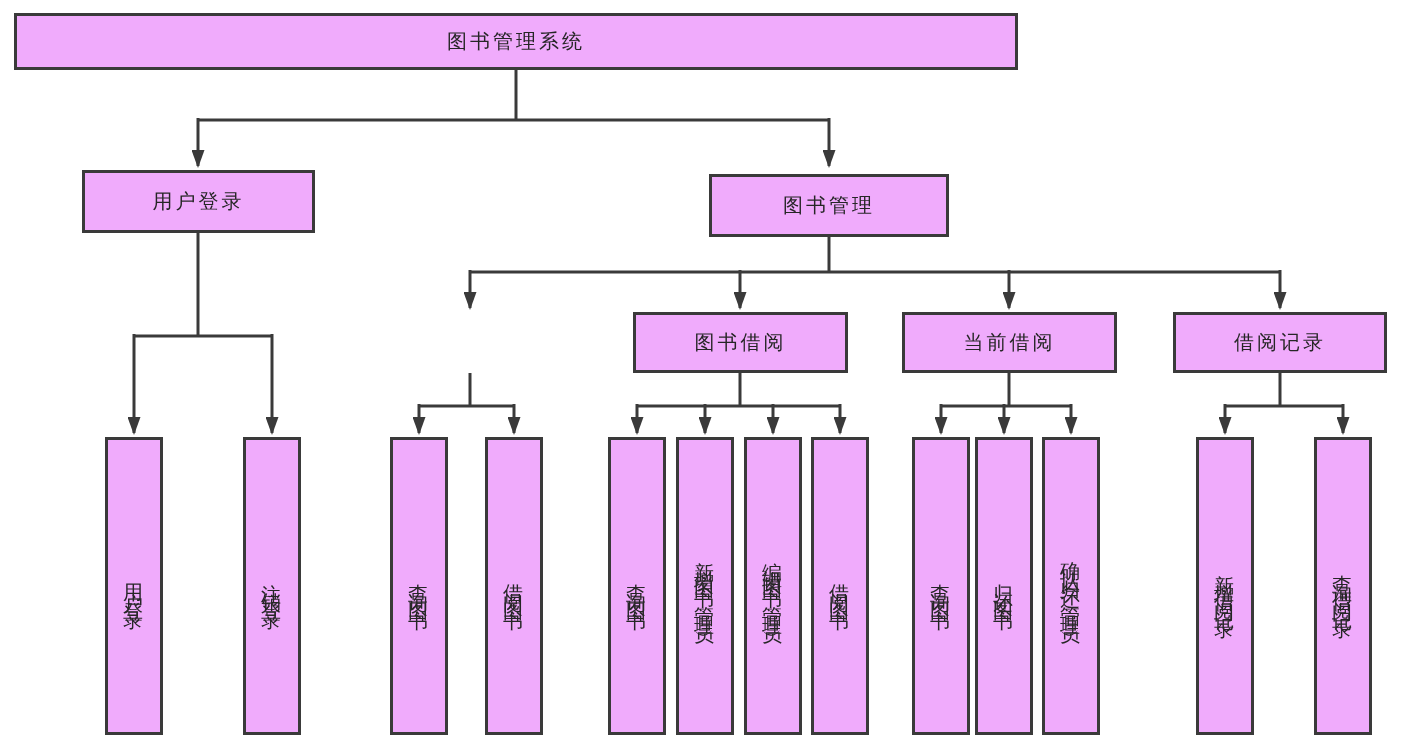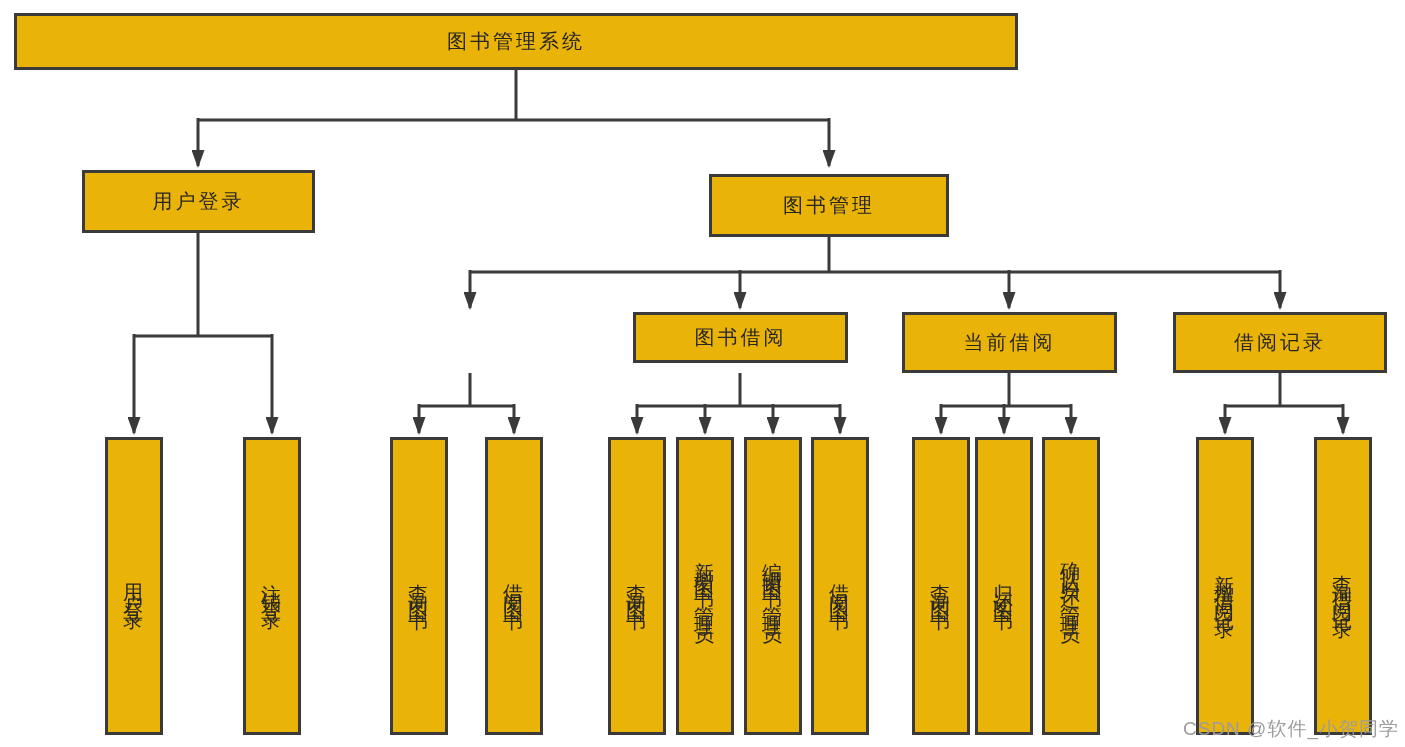--- a/index.html
+++ b/index.html
@@ -8,21 +8,21 @@
     width:1405px;height:747px;
     background:#ffffff;
     font-family:"Liberation Sans","DejaVu Sans",sans-serif;
     overflow:hidden;
   }
   .wires{position:absolute;left:0;top:0;width:1405px;height:747px;}
   .box{
     position:absolute;
     box-sizing:border-box;
     border:3px solid #3a3a3a;
-    background:#eab308;
+    background:#f0abfc;
     display:flex;
     align-items:center;
     justify-content:center;
     color:#262626;
     font-size:20px;
     letter-spacing:3px;
     text-align:center;
     z-index:2;
   }
   .box.v{
@@ -94,21 +94,21 @@
       <path d="M1225,404 L1225,433" marker-end="url(#arrow)"></path>
       <path d="M1343,404 L1343,433" marker-end="url(#arrow)"></path>
     </g>
   </svg>
 
   <div class="box" style="left:14px;top:13px;width:1004px;height:57px">图书管理系统</div>
 
   <div class="box" style="left:82px;top:170px;width:233px;height:63px">用户登录</div>
   <div class="box" style="left:709px;top:174px;width:240px;height:63px">图书管理</div>
 
-  <div class="box" style="left:633px;top:312px;width:215px;height:51px">图书借阅</div>
+  <div class="box" style="left:633px;top:312px;width:215px;height:61px">图书借阅</div>
   <div class="box" style="left:1173px;top:312px;width:214px;height:61px">借阅记录</div>
   <div class="box" style="left:902px;top:312px;width:215px;height:61px">当前借阅</div>
 
   <div class="box v" style="left:105px;top:437px;width:58px;height:298px">用户登录</div>
   <div class="box v" style="left:243px;top:437px;width:58px;height:298px">注销登录</div>
 
   <div class="box v" style="left:390px;top:437px;width:58px;height:298px">查询图书</div>
   <div class="box v" style="left:485px;top:437px;width:58px;height:298px">借阅图书</div>
 
   <div class="box v" style="left:608px;top:437px;width:58px;height:298px">查询图书</div>
@@ -116,14 +116,13 @@
   <div class="box v" style="left:744px;top:437px;width:58px;height:298px">编辑图书（管理员）</div>
   <div class="box v" style="left:811px;top:437px;width:58px;height:298px">借阅图书</div>
 
   <div class="box v" style="left:912px;top:437px;width:58px;height:298px">查询图书</div>
   <div class="box v" style="left:975px;top:437px;width:58px;height:298px">归还图书</div>
   <div class="box v" style="left:1042px;top:437px;width:58px;height:298px">确认归还（管理员）</div>
 
   <div class="box v" style="left:1196px;top:437px;width:58px;height:298px">新增借阅记录</div>
   <div class="box v" style="left:1314px;top:437px;width:58px;height:298px">查询借阅记录</div>
 
-  <div class="watermark">CSDN @软件_小贺同学</div>
 </div>
 
 </body></html>

